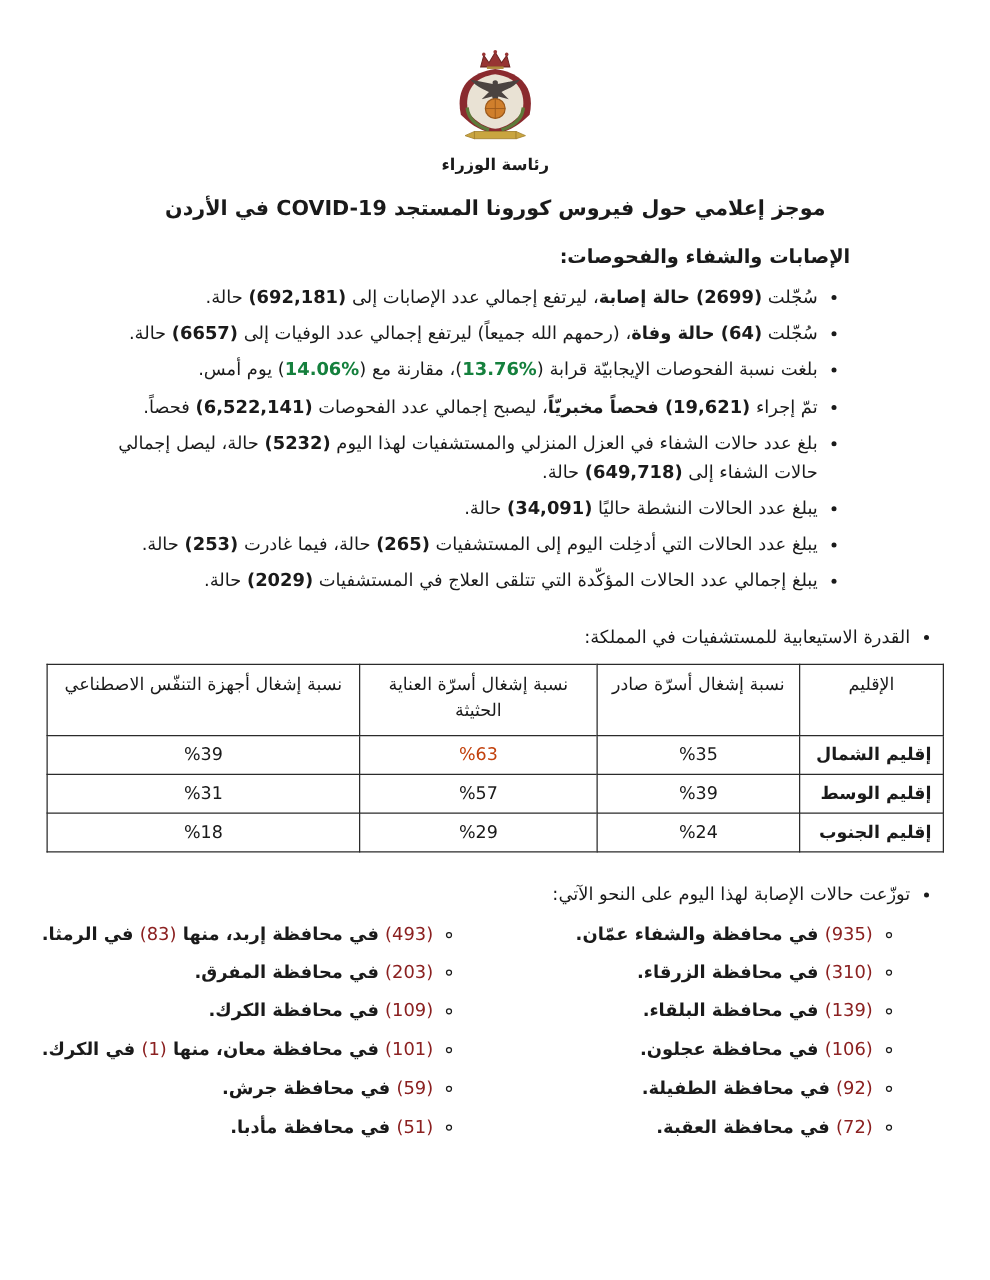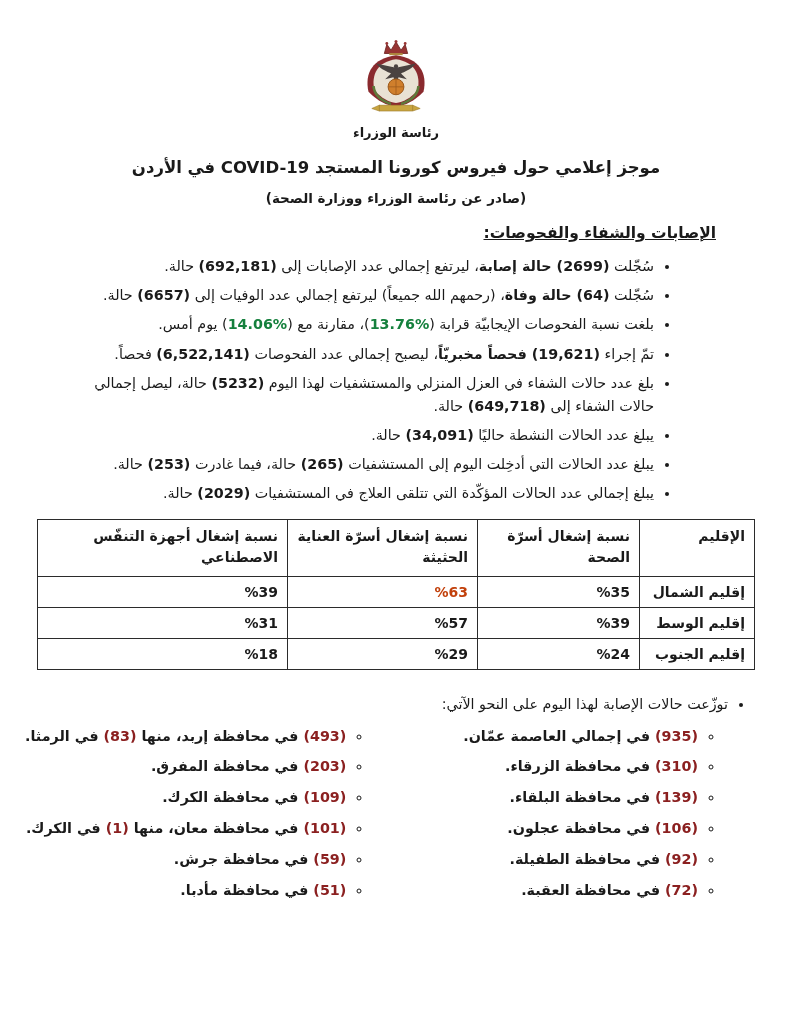--- a/index.html
+++ b/index.html
@@ -9,37 +9,37 @@
   }
   
   .doc-header{text-align:center;padding-top:38px;}
   .logo{display:inline-block;}
   .logo svg{display:block;margin:0 auto;}
   .logo-caption{font-weight:bold;font-size:13px;margin-top:1px;letter-spacing:0.5px;}
   .title{font-size:16.5px;font-weight:bold;margin:15px 30px 0;line-height:1.4;}
   .subtitle{font-size:13.5px;font-weight:bold;margin-top:11px;}
   .date-line{text-align:right;font-weight:bold;font-size:15px;margin:17px 112px 0 0;}
   
-  .section-heading{font-size:15.5px;font-weight:bold;text-decoration:underline;margin:18px 76px 0 0;}
+  .section-heading{font-size:15.5px;font-weight:bold;margin:18px 112px 0 0;}
   
   ul.bullets{margin:0;padding:0 22px 0 0;list-style:disc;}
   ul.main-bullets{margin:13px 116px 0 92px;font-size:14.3px;line-height:1.62;}
   ul.main-bullets li{margin-bottom:6px;}
   ul.capacity-bullet{margin:24px 42px 0 0;font-size:14.3px;}
   ul.dist-intro{margin:26px 42px 0 0;font-size:14.3px;}
   .seg-b{font-weight:bold;text-align:right;}
   .seg-r{font-weight:bold;color:#15803d;}
-  .seg-m{font-weight:bold;color:#8b2020;}
+  .seg-m{font-weight:normal;color:#8b2020;}
   
   table.cap-table{border-collapse:collapse;margin:13px 37px 0 38px;width:717px;table-layout:fixed;}
   table.cap-table th,table.cap-table td{border:1px solid #2b2b2b;font-size:14px;overflow:hidden;}
-  table.cap-table th{font-weight:bold;text-align:right;vertical-align:top;padding:6px 9px;height:44px;line-height:1.5;}
+  table.cap-table th{font-weight:normal;text-align:center;vertical-align:top;padding:6px 9px;height:44px;line-height:1.5;}
   table.cap-table td{padding:5px 9px;height:20px;}
   td.cell-region{text-align:right;font-weight:bold;}
-  td.cell-val{font-weight:bold;}
+  td.cell-val{text-align:center;}
   td.red{color:#c2410c;}
   
   .columns{display:flex;justify-content:space-between;margin:14px 70px 0 4px;}
   .columns ul{list-style:circle;margin:0;padding:0 24px 0 0;font-size:14.3px;font-weight:bold;line-height:1.5;}
   .columns li{margin-bottom:9.5px;}
   .col-right{width:335px;}
   .col-left{width:350px;}
 </style>
 </head>
 <body>
@@ -68,48 +68,50 @@
         <path d="M33 56 C34 67 43 74 54 77.5" stroke="#5e7a3a" fill="none" stroke-width="3.2"></path>
         <path d="M87 56 C86 67 77 74 66 77.5" stroke="#5e7a3a" fill="none" stroke-width="3.2"></path>
 
         <rect x="40" y="79" width="40" height="7" fill="#c9a53f" stroke="#a38230" stroke-width="0.8"></rect>
         <path d="M40 79 L31 83 L40 86 Z" fill="#c9a53f" stroke="#a38230" stroke-width="0.8"></path>
         <path d="M80 79 L89 83 L80 86 Z" fill="#c9a53f" stroke="#a38230" stroke-width="0.8"></path>
       </svg>
       <div class="logo-caption">رئاسة الوزراء</div>
     </div>
     <h1 class="title">موجز إعلامي حول فيروس كورونا المستجد COVID-19 في الأردن</h1>
-    <div class="subtitle">(صادر عن رئاسة الوزراء ووزارة الصحة)</div>
   </header>
 
   <h2 class="section-heading">الإصابات والشفاء والفحوصات:</h2>
 
   <ul class="bullets main-bullets">
       <li><span>سُجّلت </span><span class="seg-b">(2699) حالة إصابة</span><span>، ليرتفع إجمالي عدد الإصابات إلى </span><span class="seg-b">(692,181)</span><span> حالة.</span></li>
       <li><span>سُجّلت </span><span class="seg-b">(64) حالة وفاة</span><span>، (رحمهم الله جميعاً) ليرتفع إجمالي عدد الوفيات إلى </span><span class="seg-b">(6657)</span><span> حالة.</span></li>
       <li><span>بلغت نسبة الفحوصات الإيجابيّة قرابة (</span><span class="seg-r">%13.76</span><span>)، مقارنة مع (</span><span class="seg-r">%14.06</span><span>) يوم أمس.</span></li>
       <li><span>تمّ إجراء </span><span class="seg-b">(19,621) فحصاً مخبريّاً</span><span>، ليصبح إجمالي عدد الفحوصات </span><span class="seg-b">(6,522,141)</span><span> فحصاً.</span></li>
       <li><span>بلغ عدد حالات الشفاء في العزل المنزلي والمستشفيات لهذا اليوم </span><span class="seg-b">(5232)</span><span> حالة، ليصل إجمالي حالات الشفاء إلى </span><span class="seg-b">(649,718)</span><span> حالة.</span></li>
       <li><span>يبلغ عدد الحالات النشطة حاليًا </span><span class="seg-b">(34,091)</span><span> حالة.</span></li>
       <li><span>يبلغ عدد الحالات التي أدخِلت اليوم إلى المستشفيات </span><span class="seg-b">(265)</span><span> حالة، فيما غادرت </span><span class="seg-b">(253)</span><span> حالة.</span></li>
       <li><span>يبلغ إجمالي عدد الحالات المؤكّدة التي تتلقى العلاج في المستشفيات </span><span class="seg-b">(2029)</span><span> حالة.</span></li>
     </ul>
 
+  <ul class="bullets capacity-bullet">
+    <li>القدرة الاستيعابية للمستشفيات في المملكة:</li>
+  </ul>
 
   <table class="cap-table">
     <colgroup>
         <col style="width:115px">
         <col style="width:162px">
         <col style="width:190px">
         <col style="width:250px">
       </colgroup>
     <thead>
       <tr>
           <th>الإقليم</th>
-          <th>نسبة إشغال أسرّة الصحة</th>
+          <th>نسبة إشغال أسرّة صادر</th>
           <th>نسبة إشغال أسرّة العناية الحثيثة</th>
           <th>نسبة إشغال أجهزة التنفّس الاصطناعي</th>
         </tr>
     </thead>
     <tbody>
         <tr>
           <td class="cell-region">إقليم الشمال</td>
           <td class="cell-val">%35</td>
           <td class="cell-val red">%63</td>
           <td class="cell-val">%39</td>
@@ -128,21 +130,21 @@
         </tr>
       </tbody>
   </table>
 
   <ul class="bullets dist-intro">
     <li>توزّعت حالات الإصابة لهذا اليوم على النحو الآتي:</li>
   </ul>
 
   <div class="columns">
     <ul class="col-right">
-        <li><span class="seg-m">(935)</span><span class="seg-b"> في إجمالي العاصمة عمّان.</span></li>
+        <li><span class="seg-m">(935)</span><span class="seg-b"> في محافظة والشفاء عمّان.</span></li>
         <li><span class="seg-m">(310)</span><span class="seg-b"> في محافظة الزرقاء.</span></li>
         <li><span class="seg-m">(139)</span><span class="seg-b"> في محافظة البلقاء.</span></li>
         <li><span class="seg-m">(106)</span><span class="seg-b"> في محافظة عجلون.</span></li>
         <li><span class="seg-m">(92)</span><span class="seg-b"> في محافظة الطفيلة.</span></li>
         <li><span class="seg-m">(72)</span><span class="seg-b"> في محافظة العقبة.</span></li>
       </ul>
     <ul class="col-left">
         <li><span class="seg-m">(493)</span><span class="seg-b"> في محافظة إربد، منها </span><span class="seg-m">(83)</span><span class="seg-b"> في الرمثا.</span></li>
         <li><span class="seg-m">(203)</span><span class="seg-b"> في محافظة المفرق.</span></li>
         <li><span class="seg-m">(109)</span><span class="seg-b"> في محافظة الكرك.</span></li>

